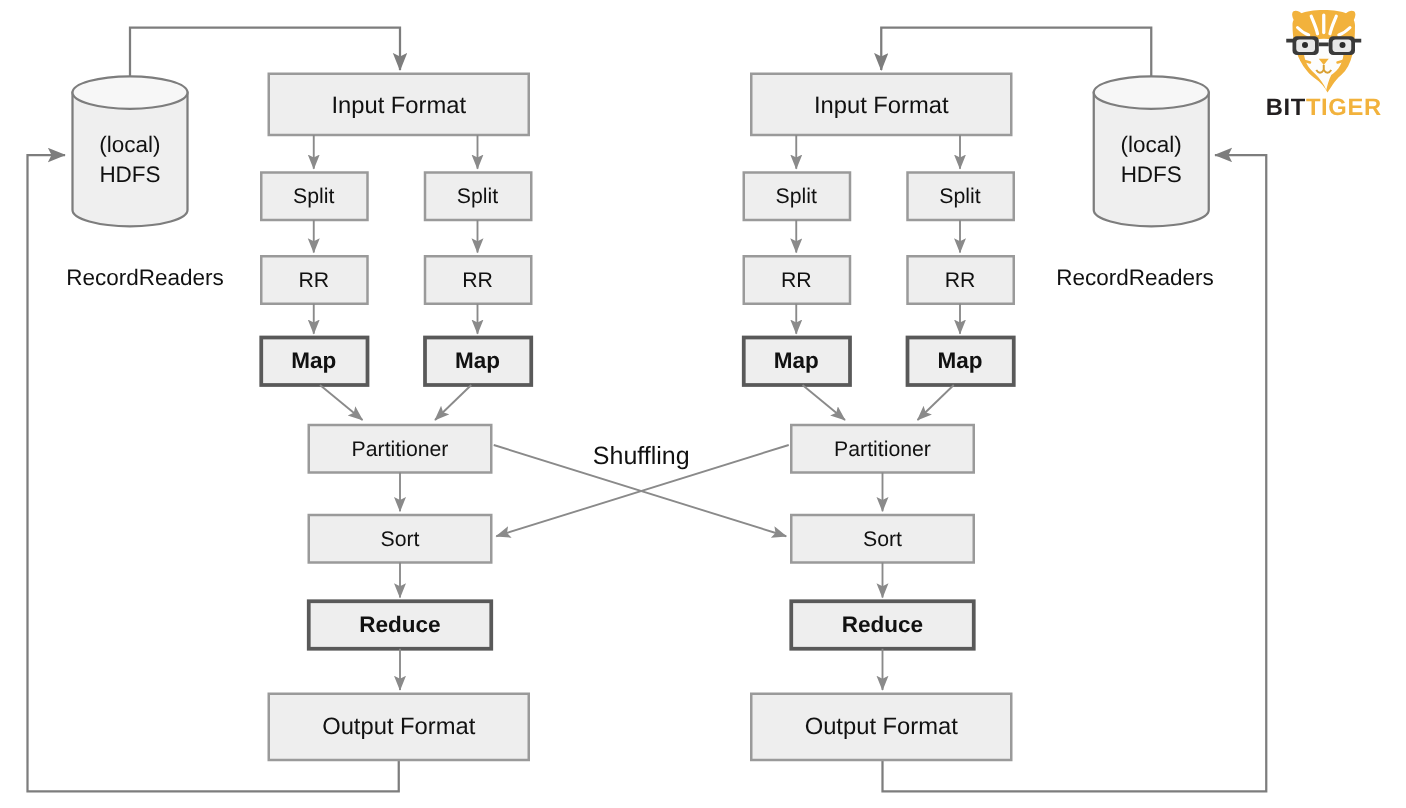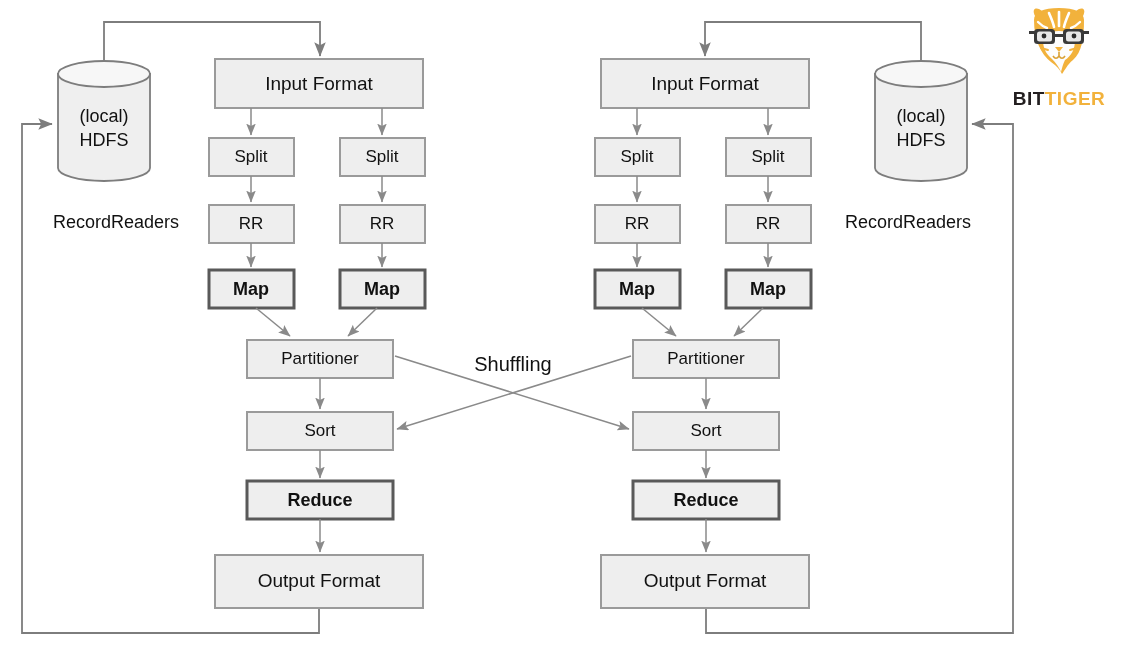--- a/index.html
+++ b/index.html
@@ -87,21 +87,20 @@
     left: 0;
     top: 72px;
     width: 112px;
     text-align: center;
     font-family: "Liberation Sans", sans-serif;
     font-size: 19px;
     font-weight: bold;
     letter-spacing: 0.5px;
     line-height: 22px;
     white-space: nowrap;
-    margin-top: 12px;
   }
   .logo-bit { color: #231f20; }
   .logo-tiger { color: #f2b23c; }
 </style>
 </head>
 <body>
 
 <div id="canvas">
 
   <svg class="diagram" viewBox="0 0 1125 646">

